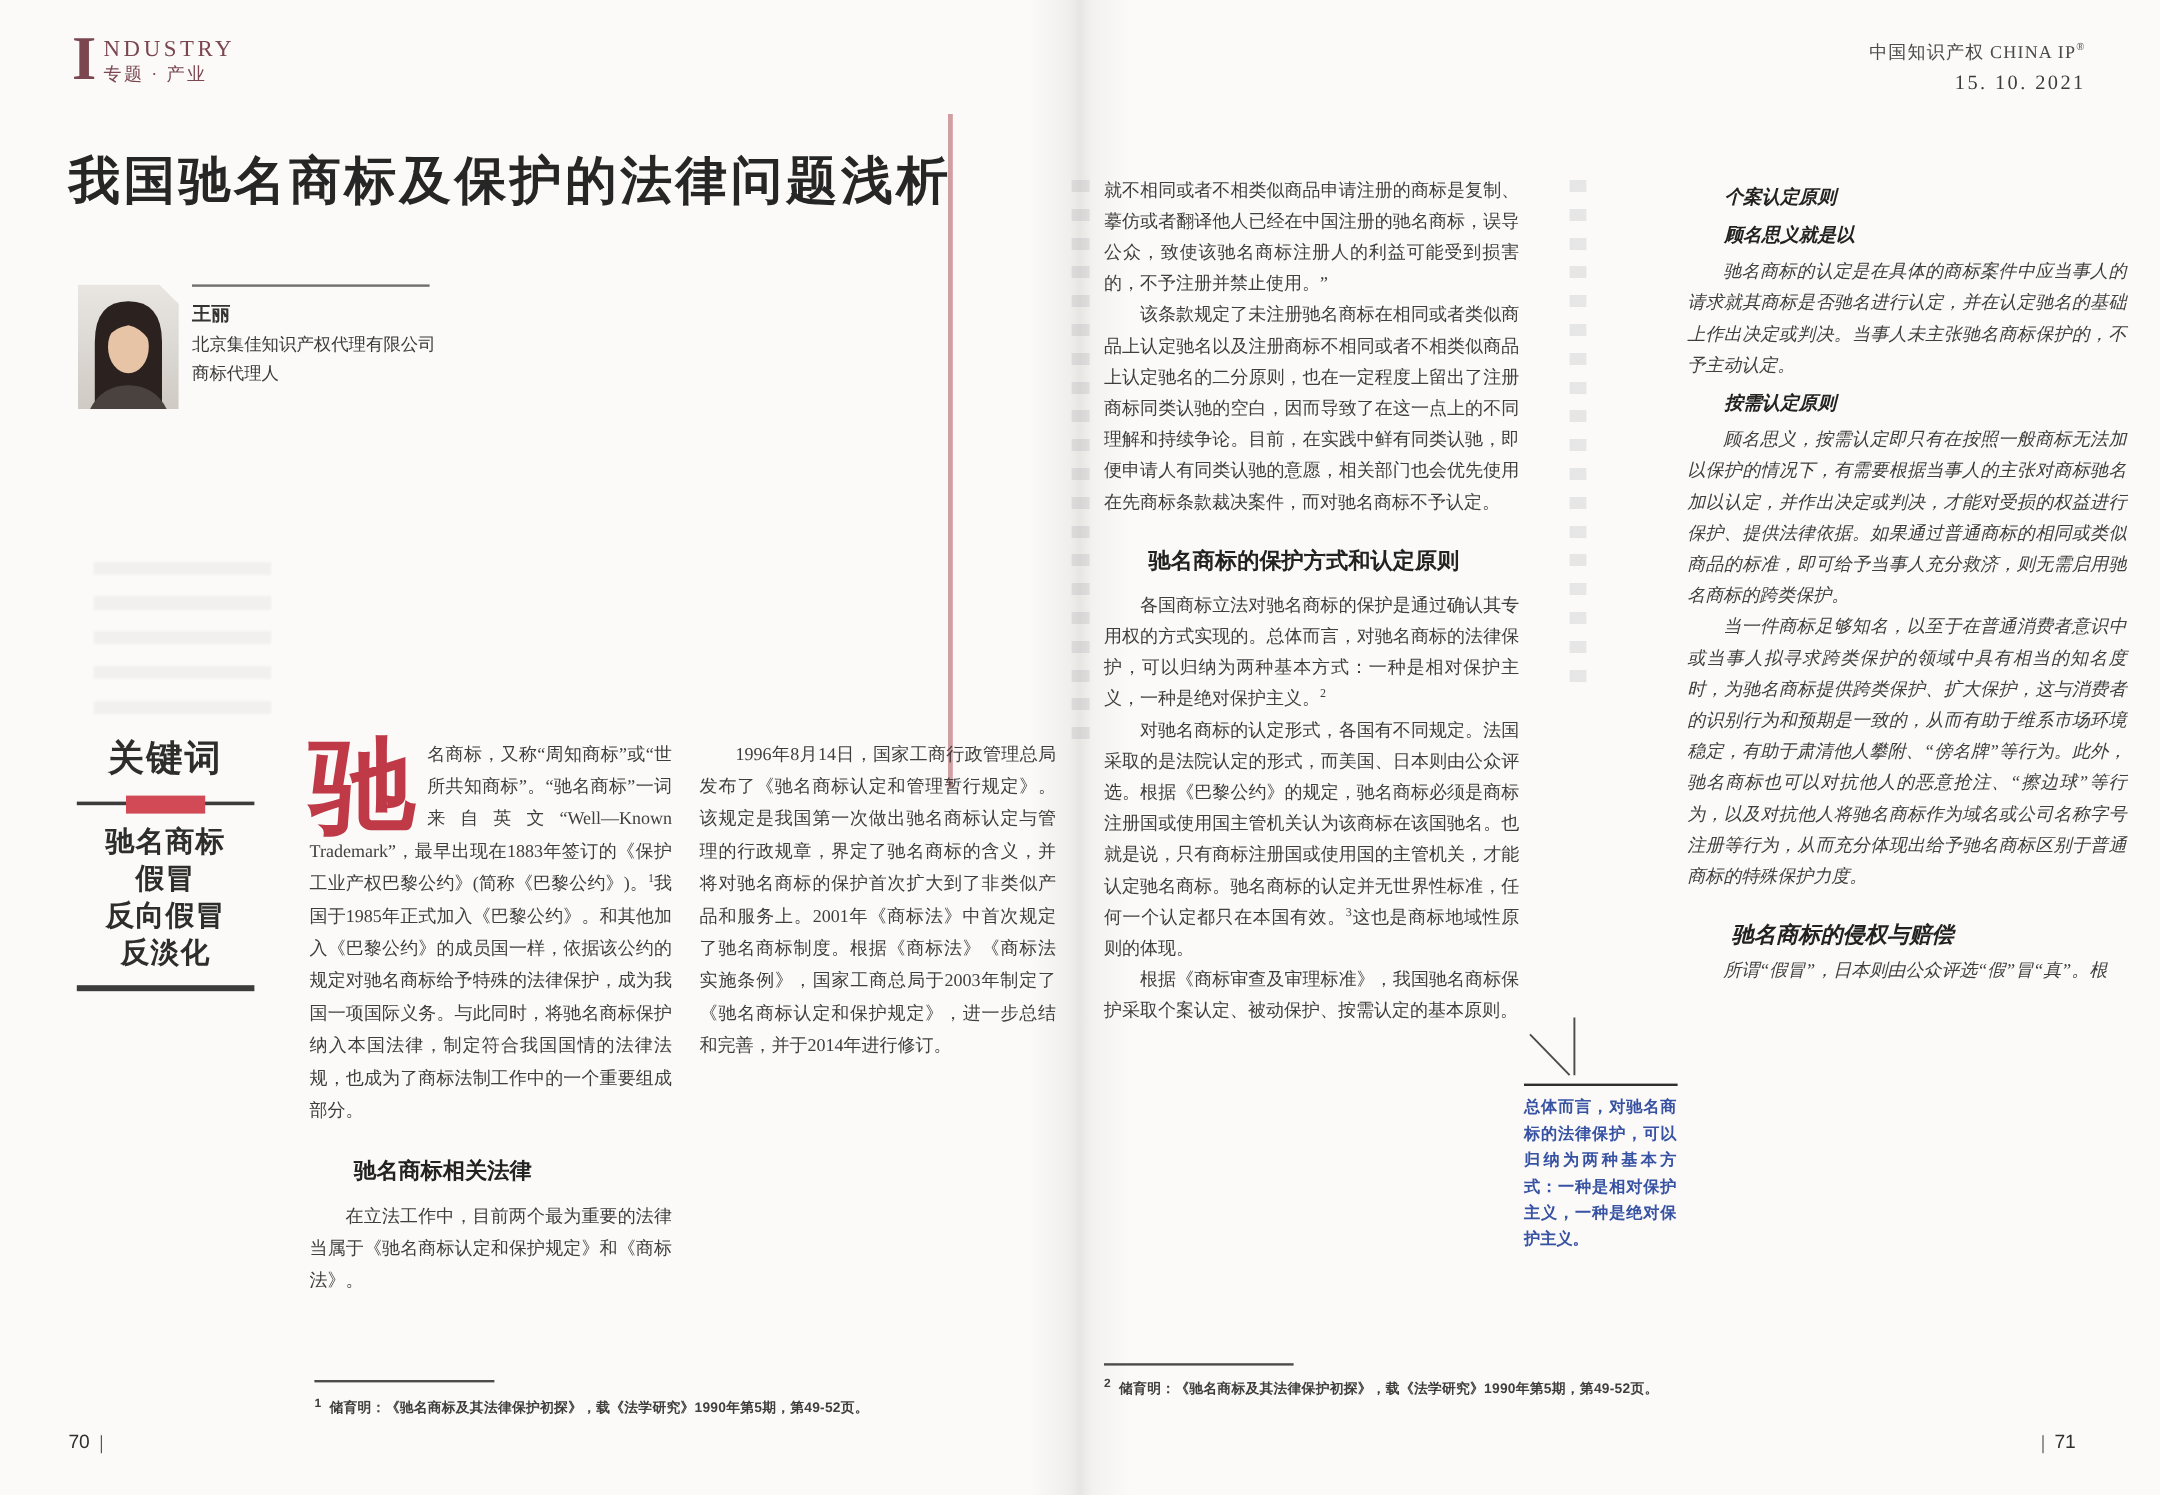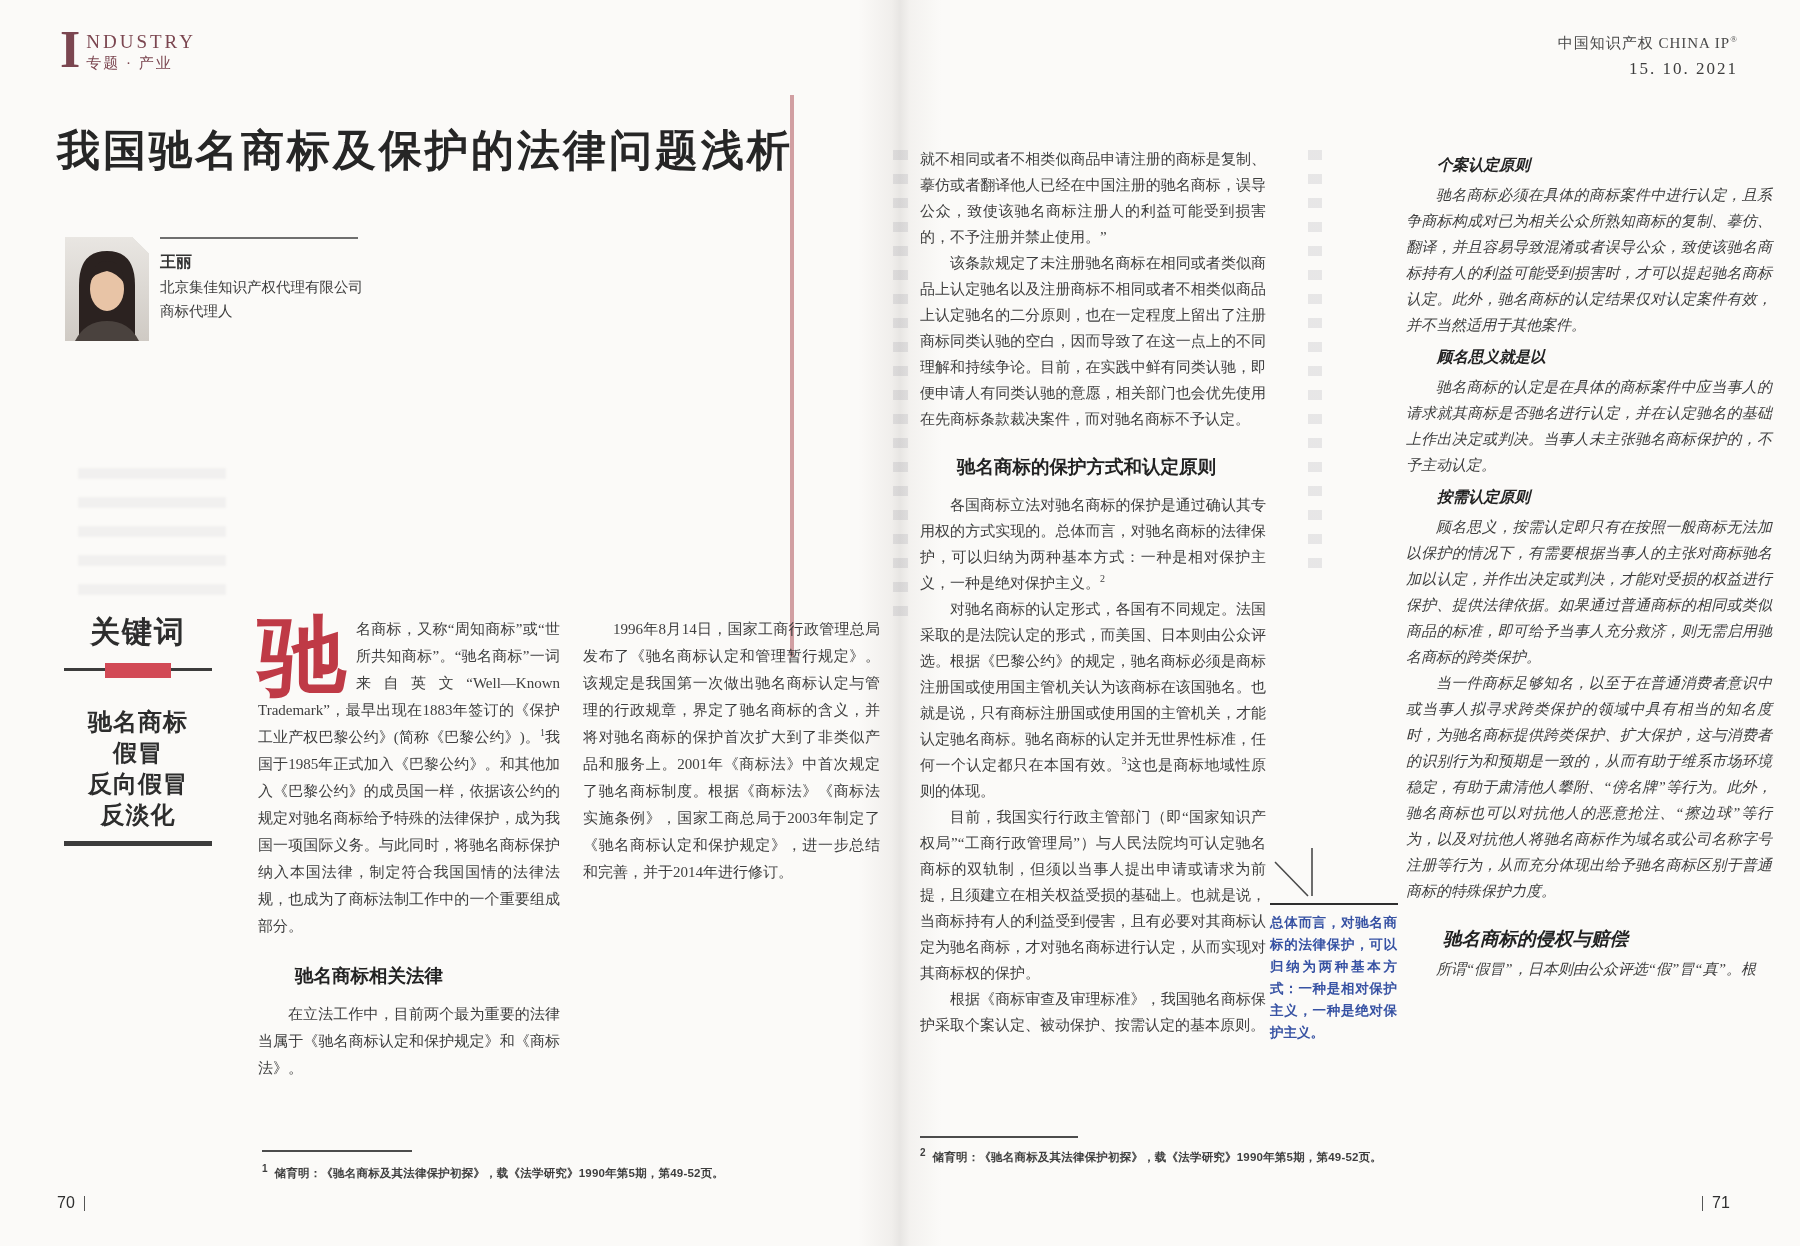--- a/index.html
+++ b/index.html
@@ -24,21 +24,21 @@
   .author-rule{left:160px;top:237px;width:198px;height:2px;background:#6f6f6f;}
   .author-name{left:160px;top:252px;font-family:"Liberation Sans",sans-serif;font-weight:700;font-size:16px;color:#333;text-align:center;}
   .author-org{left:160px;top:278px;font-size:14.5px;color:#3a3a3a;}
   .author-role{left:160px;top:302px;font-size:14.5px;color:#3a3a3a;}
   
   .kw{left:62px;top:612px;width:152px;text-align:center;}
   .kw-head{font-weight:700;font-size:30px;color:#2d2d2d;letter-spacing:2px;}
   .kw-div{position:relative;height:16px;margin-top:10px;}
   .kw-div .line{position:absolute;left:2px;right:2px;top:5px;height:3px;background:#3c3c3c;}
   .kw-div .red{position:absolute;left:43px;top:0;width:66px;height:15px;background:#d24a56;}
-  .kw-items{margin-top:28px;}
+  .kw-items{margin-top:8px;}
   .kw-item{font-weight:700;font-size:24px;line-height:31px;color:#2d2d2d;letter-spacing:1px;}
   .kw-bottom{margin:10px 2px 0 2px;height:5px;background:#3c3c3c;}
   
   .col{text-align:justify;font-size:15px;color:#3e3e3e;}
   .colL{line-height:27px;}
   .colR{line-height:26px;}
   .col p{margin:0;text-indent:2em;}
   .col p.noindent{text-indent:0;}
   .c1{left:258px;top:616px;width:302px;}
   .c2{left:583px;top:616px;width:297px;}
@@ -158,36 +158,34 @@
     <span>70</span>
     <span class="pg-bar"></span>
   </div>
 
   <div class="abs col colR cA">
     <p class="noindent">就不相同或者不相类似商品申请注册的商标是复制、摹仿或者翻译他人已经在中国注册的驰名商标，误导公众，致使该驰名商标注册人的利益可能受到损害的，不予注册并禁止使用。”</p>
     <p>该条款规定了未注册驰名商标在相同或者类似商品上认定驰名以及注册商标不相同或者不相类似商品上认定驰名的二分原则，也在一定程度上留出了注册商标同类认驰的空白，因而导致了在这一点上的不同理解和持续争论。目前，在实践中鲜有同类认驰，即便申请人有同类认驰的意愿，相关部门也会优先使用在先商标条款裁决案件，而对驰名商标不予认定。</p>
     <p class="h-sec">驰名商标的保护方式和认定原则</p>
     <p><span>各国商标立法对驰名商标的保护是通过确认其专用权的方式实现的。总体而言，对驰名商标的法律保护，可以归纳为两种基本方式：一种是相对保护主义，一种是绝对保护主义。</span><sup class="fnm">2</sup></p>
     <p><span>对驰名商标的认定形式，各国有不同规定。法国采取的是法院认定的形式，而美国、日本则由公众评选。根据《巴黎公约》的规定，驰名商标必须是商标注册国或使用国主管机关认为该商标在该国驰名。也就是说，只有商标注册国或使用国的主管机关，才能认定驰名商标。驰名商标的认定并无世界性标准，任何一个认定都只在本国有效。</span><sup class="fnm">3</sup><span>这也是商标地域性原则的体现。</span></p>
-    <p>目前，我国实行行政主管部门（即“国家知识产权局”“工商行政管理局”）与人民法院均可认定驰名商标的双轨制，但须以当事人提出申请或请求为前提，且须建立在相关权益受损的基础上。也就是说，当商标持有人的利益受到侵害，且有必要对其商标认定为驰名商标，才对驰名商标进行认定，从而实现对其商标权的保护。</p>
     <p>根据《商标审查及审理标准》，我国驰名商标保护采取个案认定、被动保护、按需认定的基本原则。</p>
   </div>
 
   <div class="abs callout-arrow">
     <svg width="46" height="54" viewBox="0 0 46 54">
       <line x1="3" y1="16" x2="36" y2="50" stroke="#4a4a4a" stroke-width="1.6"></line>
       <line x1="40" y1="2" x2="40" y2="50" stroke="#4a4a4a" stroke-width="1.6"></line>
     </svg>
   </div>
   <div class="abs callout-rule"></div>
   <div class="abs callout">总体而言，对驰名商标的法律保护，可以归纳为两种基本方式：一种是相对保护主义，一种是绝对保护主义。</div>
 
   <div class="abs col colR cB">
     <p class="h-sub" style="text-indent:2em;">个案认定原则</p>
-    <p>驰名商标必须在具体的商标案件中进行认定，且系争商标构成对已为相关公众所熟知商标的复制、摹仿、翻译，并且容易导致混淆或者误导公众，致使该驰名商标持有人的利益可能受到损害时，才可以提起驰名商标认定。此外，驰名商标的认定结果仅对认定案件有效，并不当然适用于其他案件。</p>
     <p class="h-sub" style="text-indent:2em;">顾名思义就是以</p>
     <p>驰名商标的认定是在具体的商标案件中应当事人的请求就其商标是否驰名进行认定，并在认定驰名的基础上作出决定或判决。当事人未主张驰名商标保护的，不予主动认定。</p>
     <p class="h-sub" style="text-indent:2em;">按需认定原则</p>
     <p>顾名思义，按需认定即只有在按照一般商标无法加以保护的情况下，有需要根据当事人的主张对商标驰名加以认定，并作出决定或判决，才能对受损的权益进行保护、提供法律依据。如果通过普通商标的相同或类似商品的标准，即可给予当事人充分救济，则无需启用驰名商标的跨类保护。</p>
     <p>当一件商标足够知名，以至于在普通消费者意识中或当事人拟寻求跨类保护的领域中具有相当的知名度时，为驰名商标提供跨类保护、扩大保护，这与消费者的识别行为和预期是一致的，从而有助于维系市场环境稳定，有助于肃清他人攀附、“傍名牌”等行为。此外，驰名商标也可以对抗他人的恶意抢注、“擦边球”等行为，以及对抗他人将驰名商标作为域名或公司名称字号注册等行为，从而充分体现出给予驰名商标区别于普通商标的特殊保护力度。</p>
     <p class="h-sec" style="margin-bottom:4px !important;">驰名商标的侵权与赔偿</p>
     <p>所谓“假冒”，日本则由公众评选“假”冒“真”。根</p>
   </div>
 
   <div class="abs fn-rule fnr-rule"></div>

